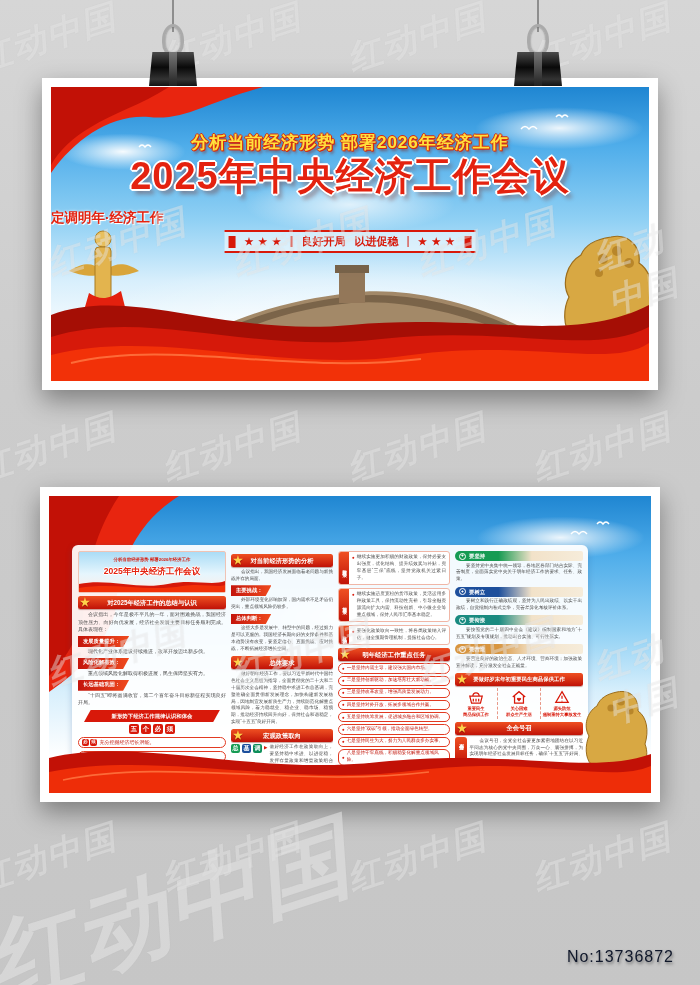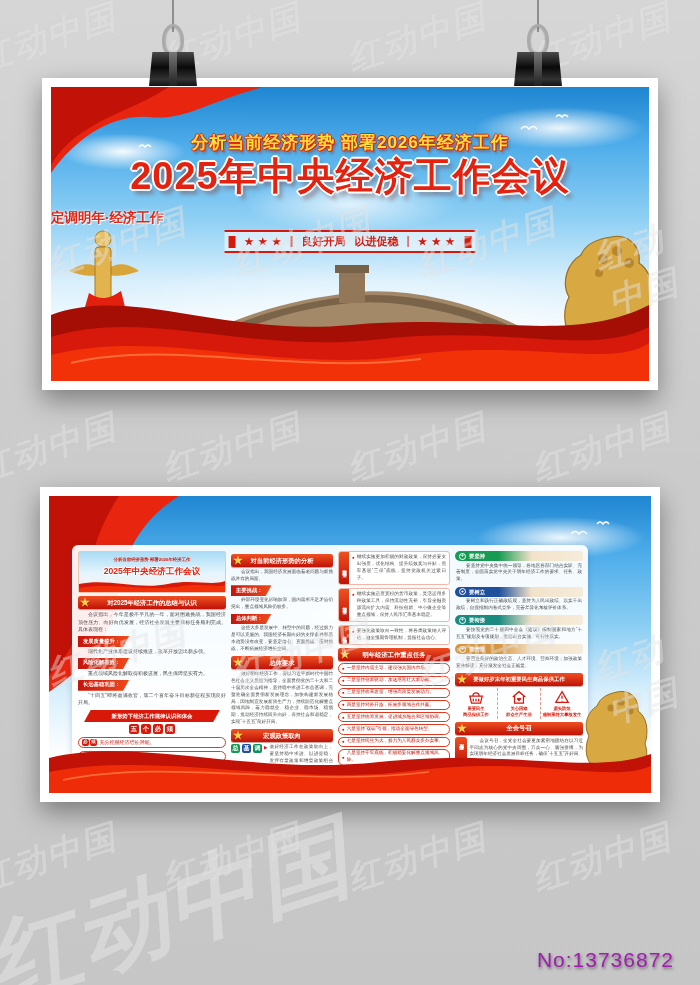--- a/index.html
+++ b/index.html
@@ -134,22 +134,22 @@
   .ms:last-child{border-right:none}
   .ms svg{width:20px;height:16px;display:block;margin:0 auto 1px}
   .ms .c{color:#d8190a;font-weight:bold;font-size:4.3px;line-height:1.35}
 
   .call{display:flex;gap:3px;margin-top:2px}
   .call-tab{flex:none;background:linear-gradient(180deg,#ef5022,#c01207);color:#fff;
     writing-mode:vertical-rl;text-orientation:upright;font-size:5px;font-weight:bold;
     padding:3px 2px;border-radius:3px;display:flex;align-items:center}
   .call .txt{padding-top:1px}
 
-  .photo-id{position:absolute;right:26px;top:948px;z-index:35;font-size:21px;
-    color:#a21caf;letter-spacing:1px;text-shadow:1px 2px 3px rgba(90,90,90,.8)}
+  .photo-id{position:absolute;right:26px;top:948px;z-index:35;font-size:16px;
+    color:#0f172a;letter-spacing:1px;text-shadow:1px 2px 3px rgba(90,90,90,.8)}
 </style>
 </head>
 <body>
 
 <div id="wm-layer">
     <span class="wm" style="left: -25px; top: 15px;">红动中国</span>
     <span class="wm" style="left: 160px; top: 15px;">红动中国</span>
     <span class="wm" style="left: 345px; top: 15px;">红动中国</span>
     <span class="wm" style="left: 530px; top: 15px;">红动中国</span>
     <span class="wm" style="left: 45px; top: 220px;">红动中国</span>

